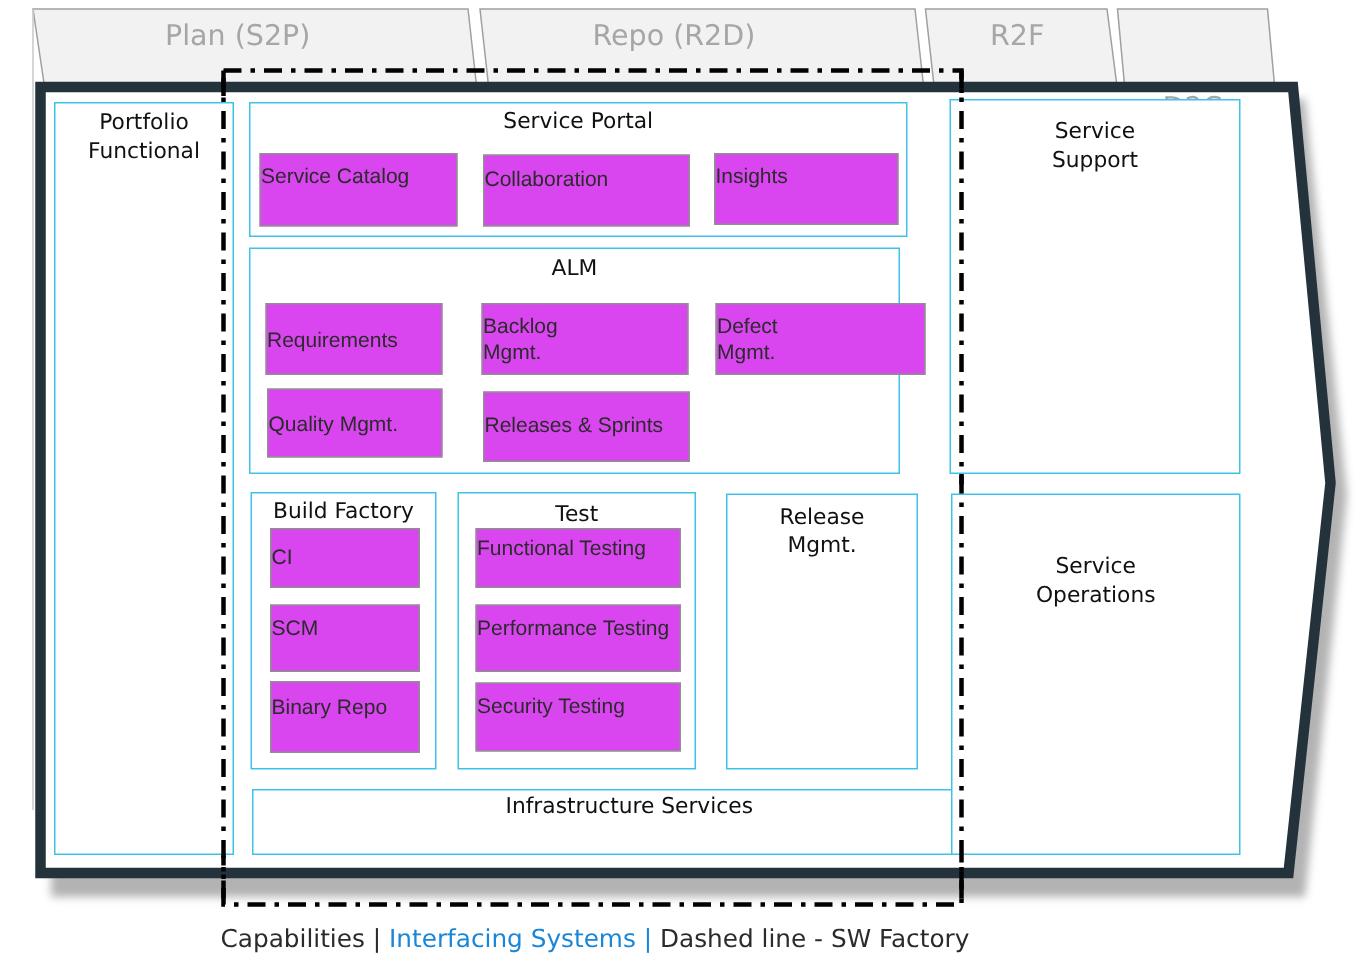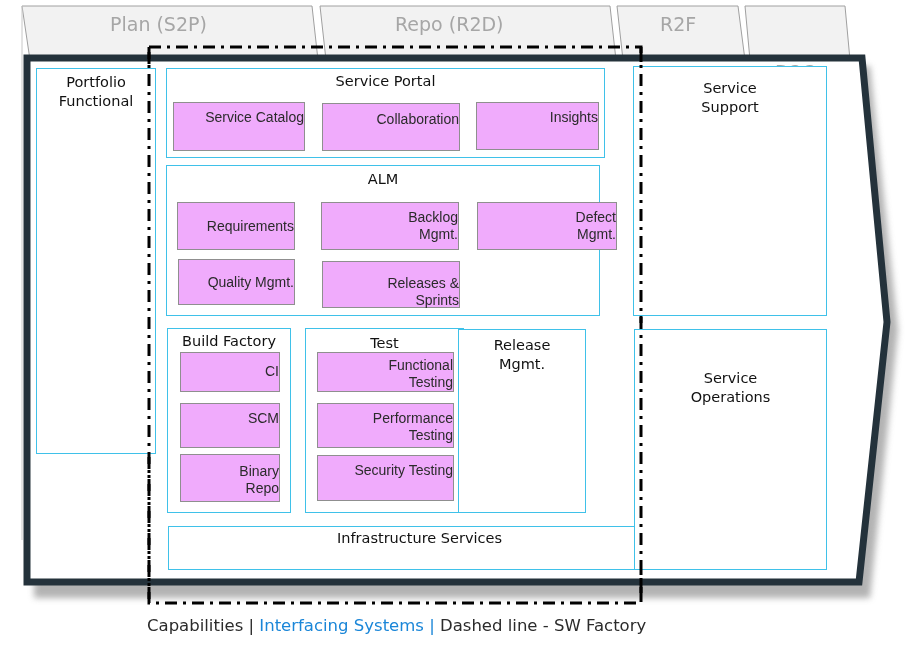--- a/index.html
+++ b/index.html
@@ -1,21 +1,21 @@
 <!DOCTYPE html>
 <html><head>
 <meta charset="utf-8">
 <style>
   html, body { margin:0; padding:0; background:#ffffff; }
   body { width:914px; height:647px; position:relative; overflow:hidden; font-family:"Liberation Sans", sans-serif; }
   svg.frame { position:absolute; left:0; top:0; }
   .phase-label { position:absolute; font-family:"DejaVu Sans", sans-serif; font-size:19px; color:#a6a6a6; text-align:left; }
   .box { position:absolute; border:1px solid #3fc1e9; background:#ffffff; box-sizing:border-box; }
   .box-title { position:absolute; left:0; right:0; text-align:center; font-family:"DejaVu Sans", sans-serif; font-size:14.5px; color:#111; line-height:19px; }
-  .cap { position:absolute; background:#f0abfc; border:1px solid #8f8f8f; box-sizing:border-box; font-family:"Liberation Sans", sans-serif; font-size:14px; color:#2b2b2b; text-align:right; line-height:17px;padding-left:28px; }
+  .cap { position:absolute; background:#d946ef; border:1px solid #8f8f8f; box-sizing:border-box; font-family:"Liberation Sans", sans-serif; font-size:14px; color:#2b2b2b; text-align:left; line-height:17px; }
   .legend { position:absolute; left:147px; top:616px; font-family:"DejaVu Sans", sans-serif; font-size:16.5px; color:#2b2b2b; white-space:nowrap; }
   .legend .blue { color:#1a86d8; }
 </style>
 </head>
 <body>
 
 <svg class="frame" width="914" height="647">
 
   <polygon points="22,6 312,6 318,60 30,60" fill="#f2f2f2" stroke="#a0a0a0" stroke-width="1"></polygon>
   <polygon points="320,6 610,6 616,60 326,60" fill="#f2f2f2" stroke="#a0a0a0" stroke-width="1"></polygon>
@@ -34,21 +34,21 @@
   <polygon points="27,58 862,58 887,322 859,582 27,582" fill="#ffffff" stroke="#24323b" stroke-width="7" stroke-linejoin="miter"></polygon>
 
   <rect x="149" y="47" width="492" height="556" fill="none" stroke="#000" stroke-width="3" stroke-dasharray="12,6,3,6"></rect>
 </svg>
 
 <div class="phase-label" style="left:110px; top:13px; width:150px;">Plan (S2P)</div>
 <div class="phase-label" style="left:395px; top:13px; width:150px;">Repo (R2D)</div>
 <div class="phase-label" style="left:660px; top:13px; width:70px;">R2F</div>
 <div class="phase-label" style="left:775px; top:13px; width:70px;margin-top:48px;">D2C</div>
 
-<div class="box" style="left:36px; top:68px; width:120px; height:386px;">
+<div class="box" style="left:36px; top:68px; width:120px; height:502px;">
   <div class="box-title" style="top:4px; left:0; right:0;">Portfolio</div>
   <div class="box-title" style="top:23px;">Functional</div>
 </div>
 
 <div class="box" style="left:166px; top:68px; width:439px; height:90px;">
   <div class="box-title" style="top:3px;">Service Portal</div>
 </div>
 <div class="cap" style="left:173px; top:102px; width:132px; height:49px; padding-top:6px;"><span>Service Catalog</span></div>
 <div class="cap" style="left:322px; top:103px; width:138px; height:48px; padding-top:7px;"><span>Collaboration</span></div>
 <div class="cap" style="left:476px; top:102px; width:123px; height:48px; padding-top:6px;"><span>Insights</span></div>
@@ -75,21 +75,21 @@
 <div class="cap" style="left:180px; top:403px; width:100px; height:45px; padding-top:6px;"><span>SCM</span></div>
 <div class="cap" style="left:180px; top:454px; width:100px; height:48px; padding-top:8px;"><span>Binary Repo</span></div>
 
 <div class="box" style="left:305px; top:328px; width:159px; height:185px;">
   <div class="box-title" style="top:5px;">Test</div>
 </div>
 <div class="cap" style="left:317px; top:352px; width:137px; height:40px; padding-top:4px;"><span>Functional Testing</span></div>
 <div class="cap" style="left:317px; top:403px; width:137px; height:45px; padding-top:6px;"><span>Performance Testing</span></div>
 <div class="cap" style="left:317px; top:455px; width:137px; height:46px; padding-top:6px;"><span>Security Testing</span></div>
 
-<div class="box" style="left:458px; top:329px; width:128px; height:184px;">
+<div class="box" style="left:484px; top:329px; width:128px; height:184px;">
   <div class="box-title" style="top:6px;">Release</div>
   <div class="box-title" style="top:25px;">Mgmt.</div>
 </div>
 
 <div class="box" style="left:168px; top:526px; width:503px; height:44px;">
   <div class="box-title" style="top:2px;">Infrastructure Services</div>
 </div>
 
 <div class="box" style="left:633px; top:66px; width:194px; height:250px;">
   <div class="box-title" style="top:12px;">Service</div>

